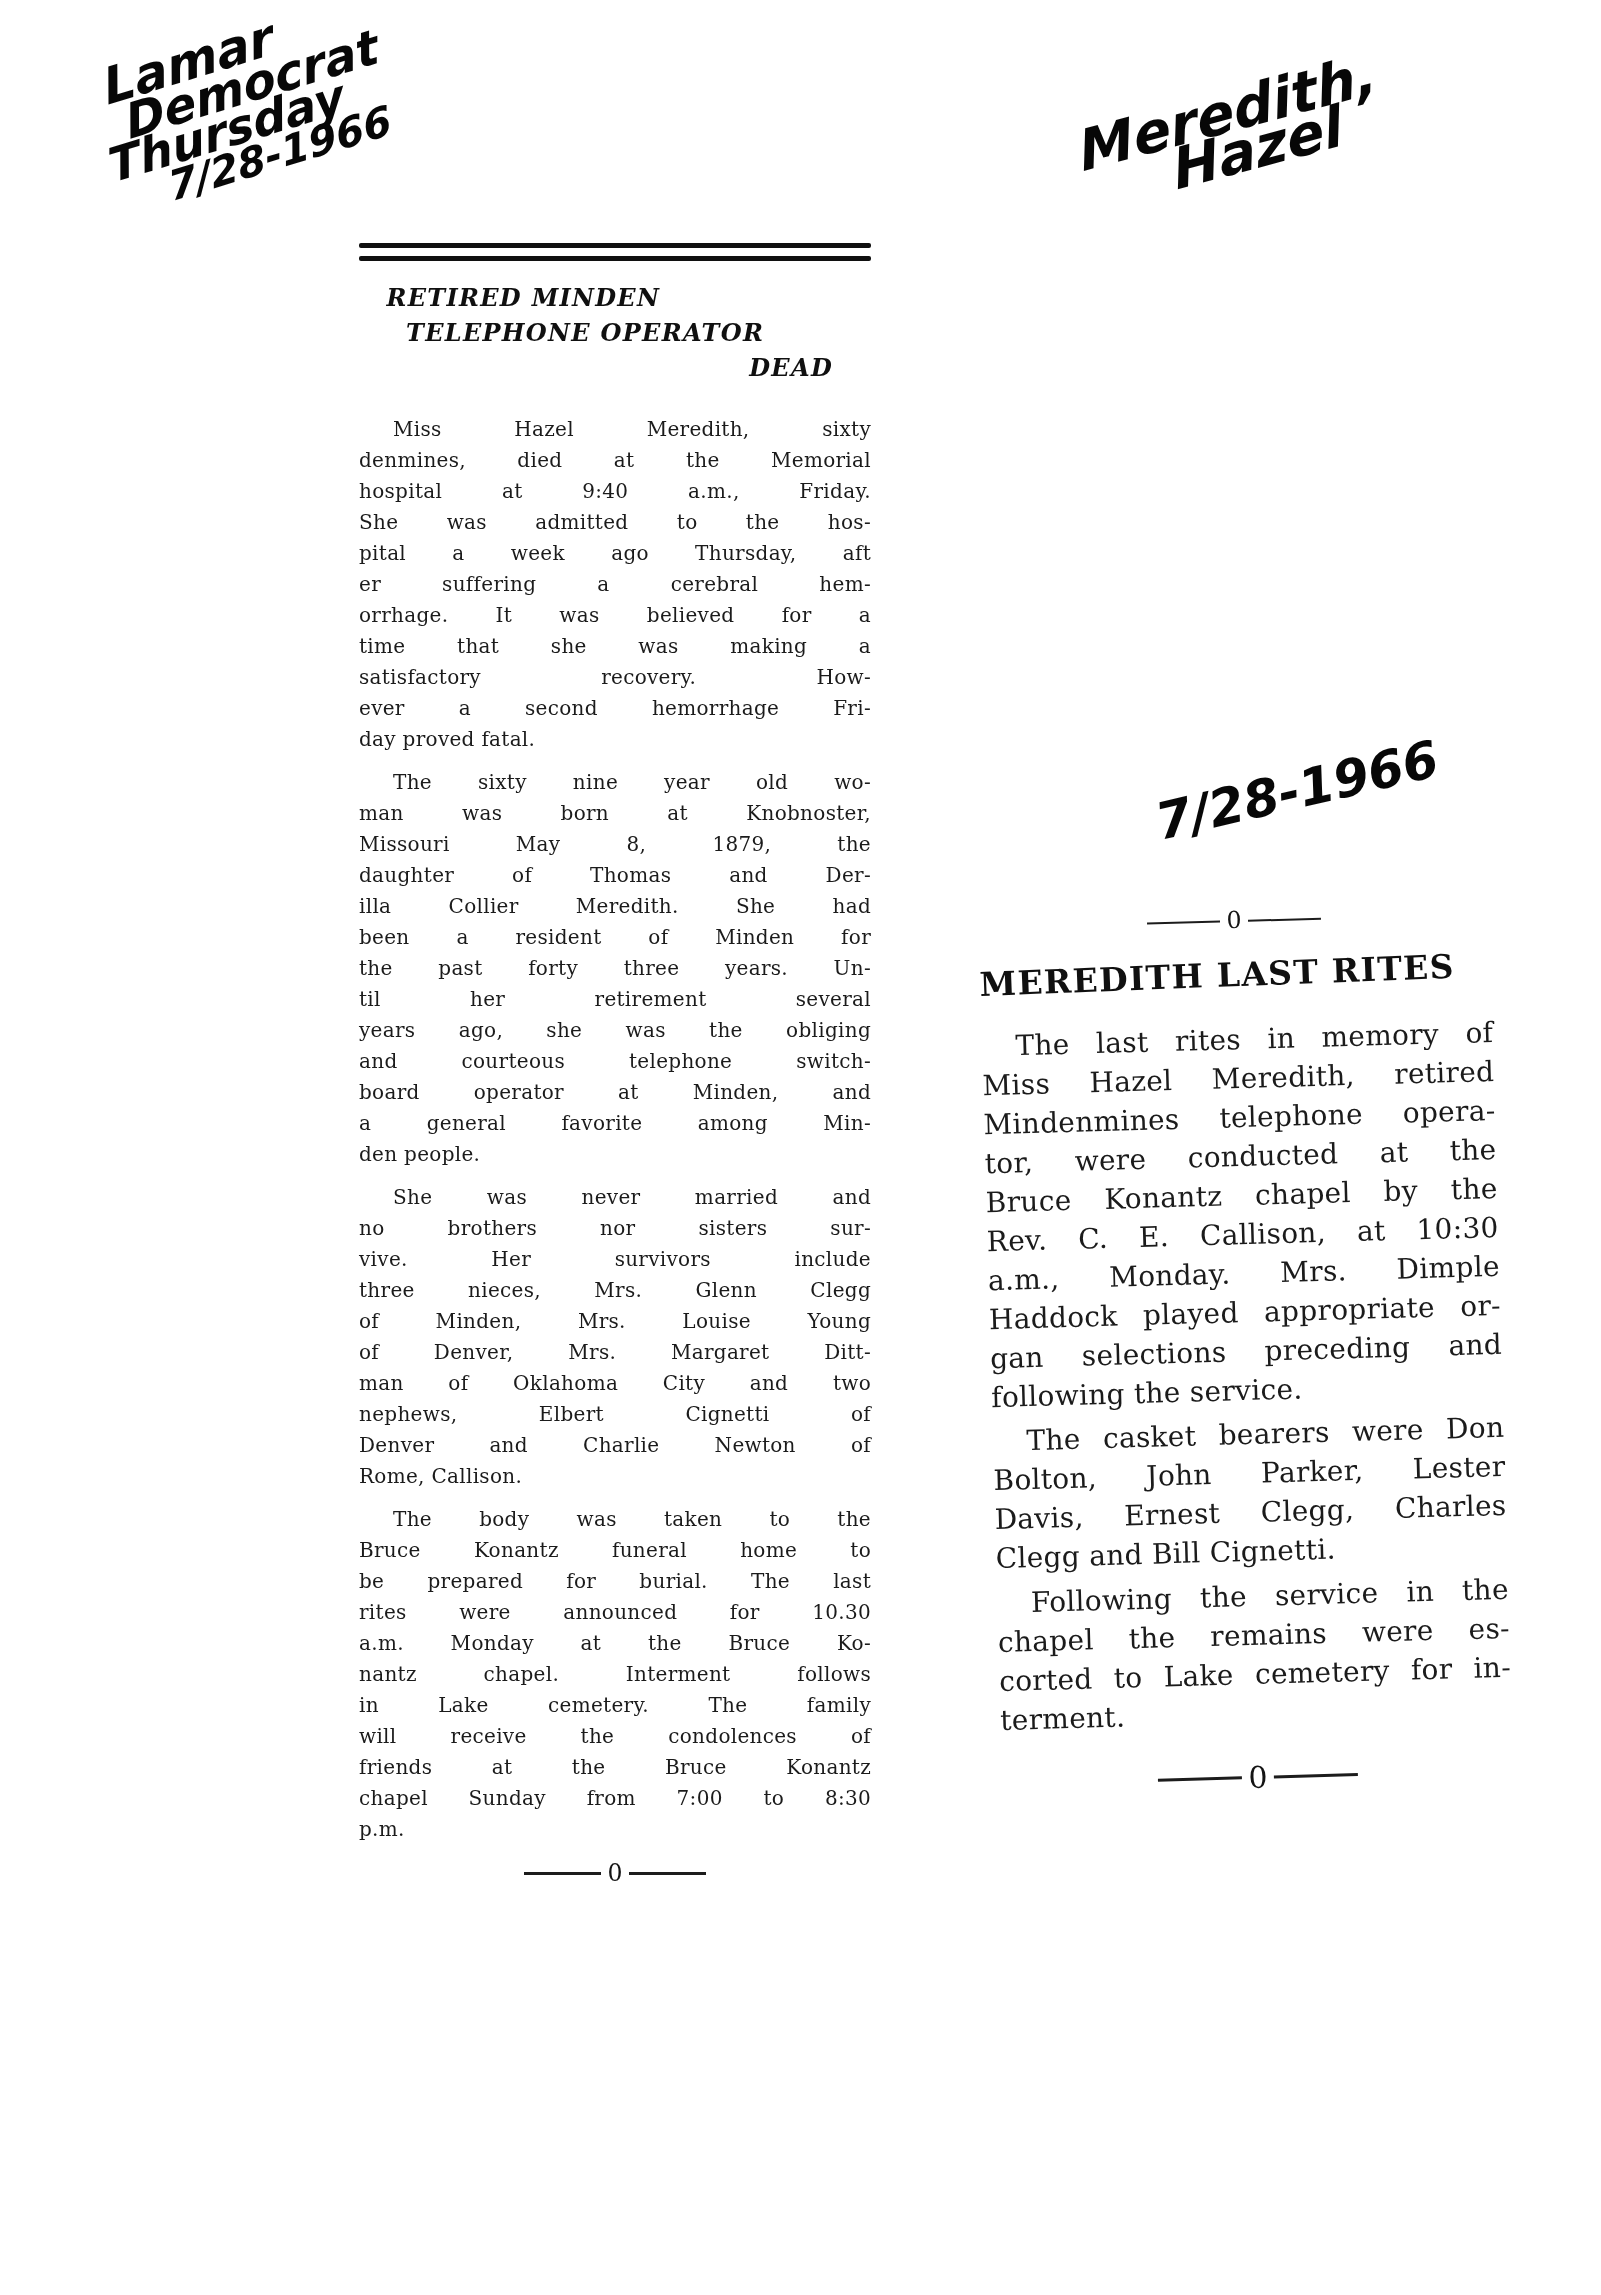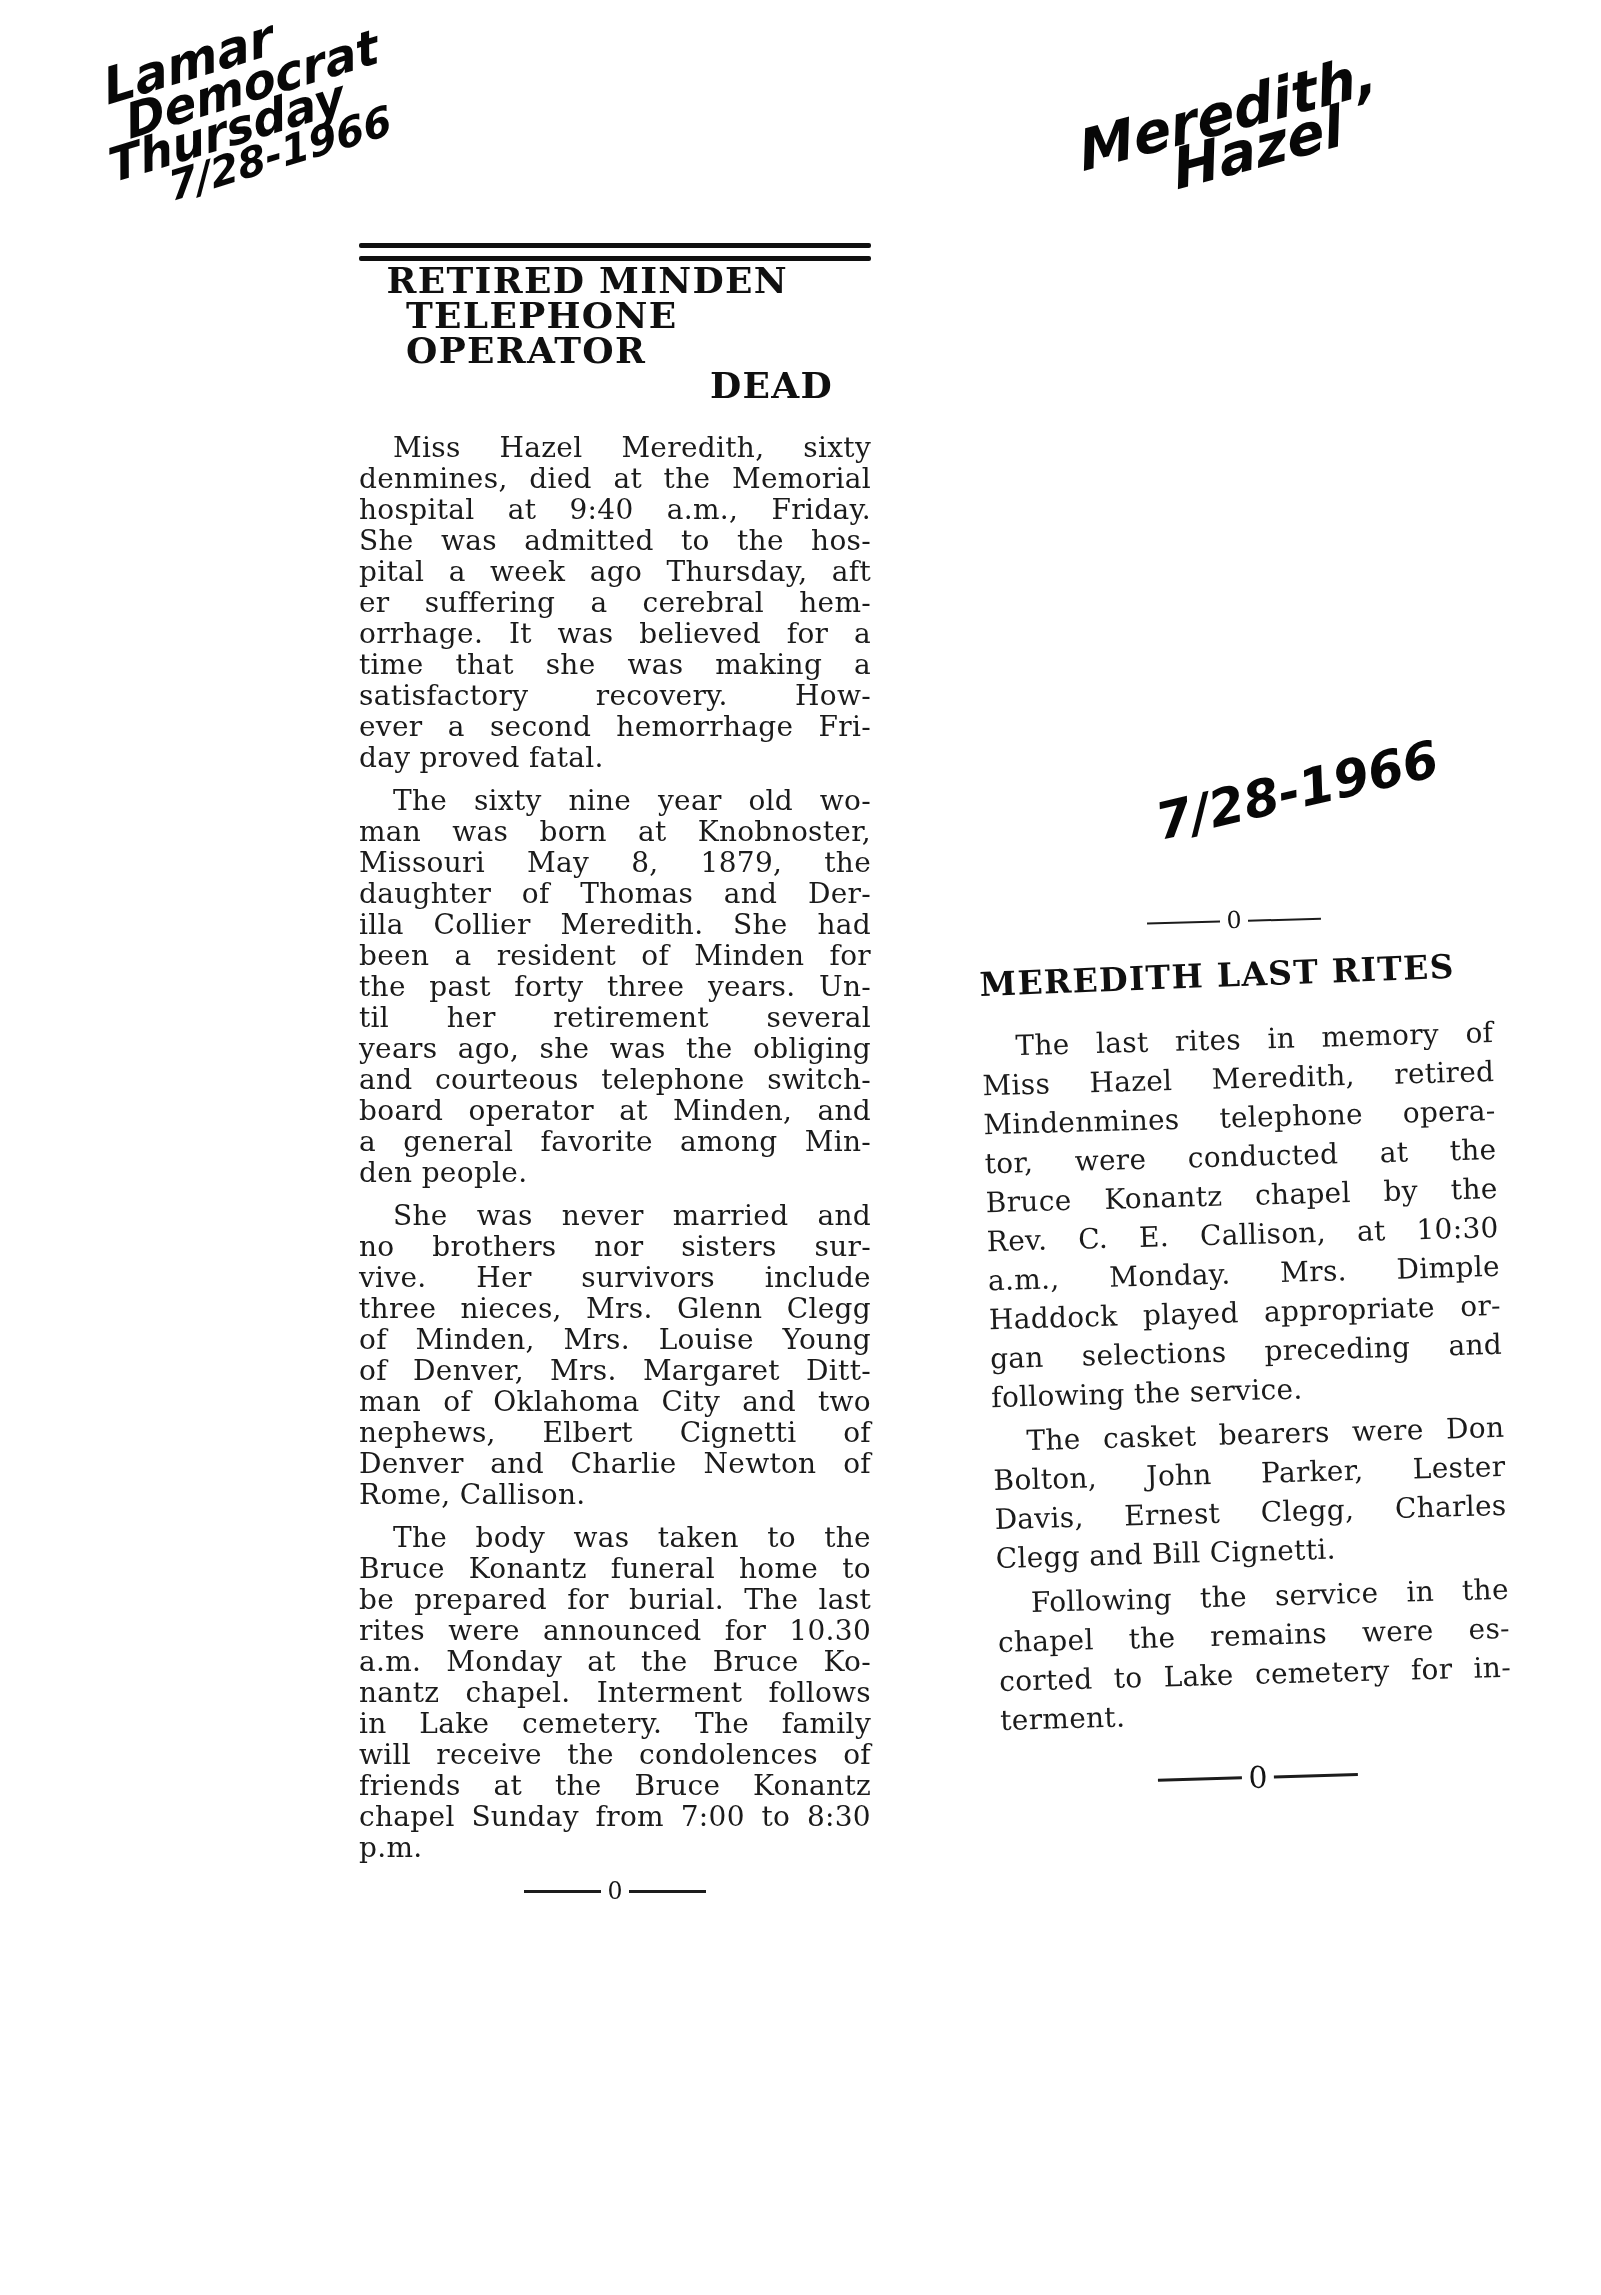--- a/index.html
+++ b/index.html
@@ -45,28 +45,28 @@
   .double-rule .bar {
     height: 4.6px; background: #101010; border-radius: 2px;
   }
   .double-rule .bar + .bar { margin-top: 8.5px; }
 
   .headline {
     font-weight: bold;
     letter-spacing: 1.3px;
     color: #101010;
   }
-  #left-headline { margin-top: 2px; font-size: 36px; line-height: 35px; }
+  #left-headline { margin-top: 19px; font-size: 24px; line-height: 35px; font-style: italic; }
   #left-headline .hl0 { margin-left: 27.5px; }
   #left-headline .hl1 { margin-left: 47px; }
   #left-headline .hl2 { text-align: right; padding-right: 38px; }
 
   .body-col { color: #1b1b1b; }
   #left-body { margin-top: 29px; }
-  #left-body .line { font-size: 28px; line-height: 31px; }
+  #left-body .line { font-size: 20px; line-height: 31px; }
   #right-body .line { font-size: 28px; line-height: 39px; }
 
   .para { margin: 0; }
   .para + .para { margin-top: 12px; }
   .line {
     text-align: justify;
     text-align-last: justify;
     letter-spacing: 0.3px;
   }
   .line.first { text-indent: 34px; }

